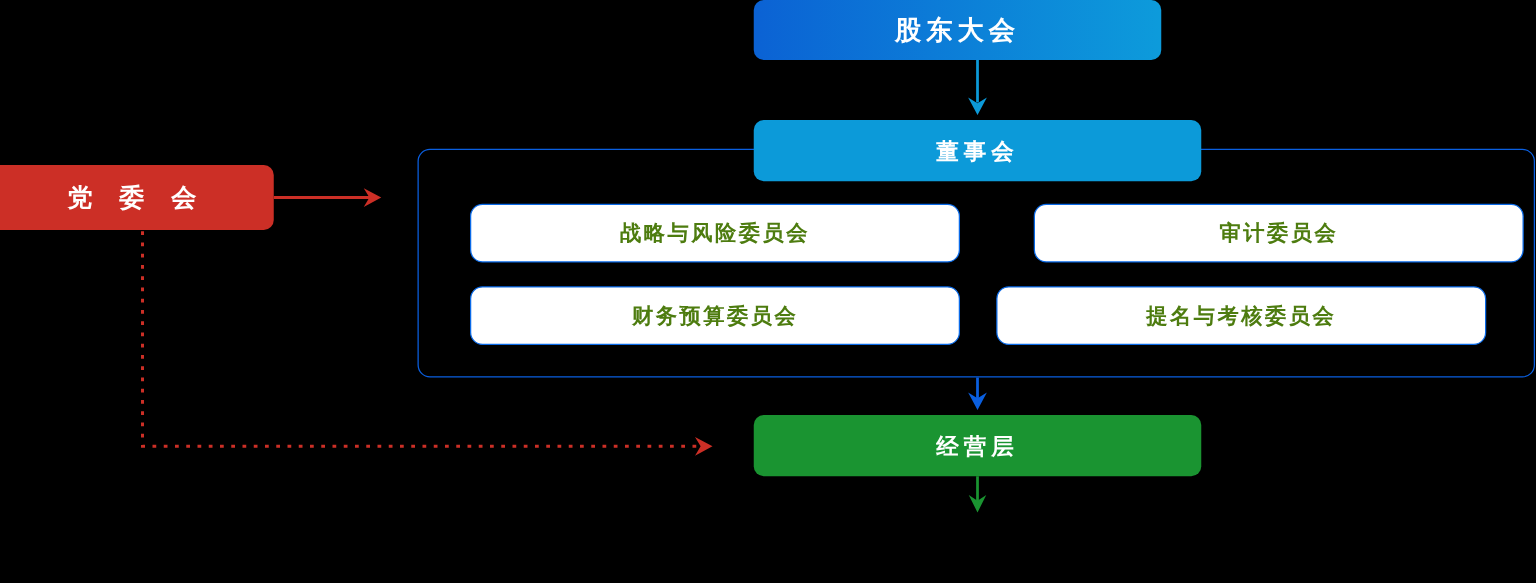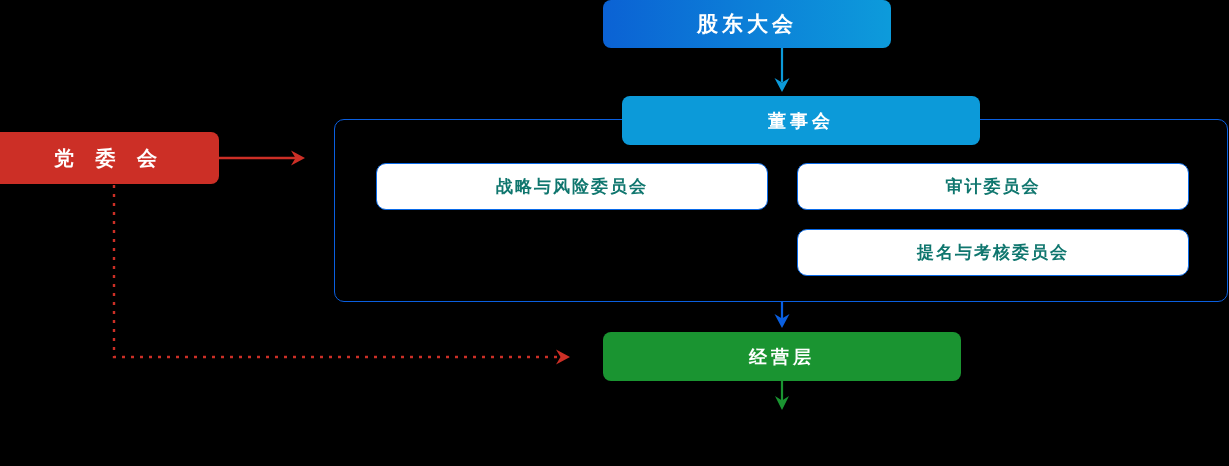--- a/index.html
+++ b/index.html
@@ -25,32 +25,32 @@
     box-sizing: border-box;
     letter-spacing: 3px;
     font-weight: bold;
     white-space: nowrap;
   }
 
   
   #node-shareholders {
     left: 603px;
     top: 0px;
-    width: 288px;
+    width: 326px;
     height: 48px;
     border-radius: 8px;
     background: linear-gradient(90deg, #0b62d4 0%, #0d9bdb 100%);
     color: #ffffff;
     font-size: 21px;
     letter-spacing: 4px;
   }
 
   
   #node-board {
-    left: 622px;
+    left: 603px;
     top: 96px;
     width: 358px;
     height: 49px;
     border-radius: 8px;
     background: #0c9ad9;
     color: #ffffff;
     font-size: 18px;
     letter-spacing: 4px;
     z-index: 5;
   }
@@ -67,29 +67,29 @@
     box-sizing: border-box;
     background: transparent;
     z-index: 1;
   }
 
   
   .committee {
     background: #ffffff;
     border: 1.5px solid #0a6ae8;
     border-radius: 10px;
-    color: #0f766e;
+    color: #4d7c0f;
     font-size: 17px;
     letter-spacing: 2px;
     z-index: 6;
     height: 47px;
     width: 392px;
   }
   #committee-strategy { left: 376px; top: 163px; }
-  #committee-audit    { left: 797px; top: 163px; }
+  #committee-audit    { left: 827px; top: 163px; }
   #committee-finance  { left: 376px; top: 229px; }
   #committee-nomination { left: 797px; top: 229px; text-align: center; }
 
   
   #node-party {
     left: -8px;
     top: 132px;
     width: 227px;
     height: 52px;
     border-radius: 8px;
@@ -161,20 +161,21 @@
   <div id="committee-container"></div>
 
   <div class="node" id="node-shareholders">股东大会</div>
 
   <div class="node" id="node-board">董事会</div>
 
   <div class="node committee" id="committee-strategy">战略与风险委员会</div>
 
   <div class="node committee" id="committee-audit">审计委员会</div>
 
+  <div class="node committee" id="committee-finance">财务预算委员会</div>
 
   <div class="node committee" id="committee-nomination">提名与考核委员会</div>
 
   <div class="node" id="node-party">党 委 会</div>
 
   <div class="node" id="node-management">经营层</div>
 
 
 </div>
 

